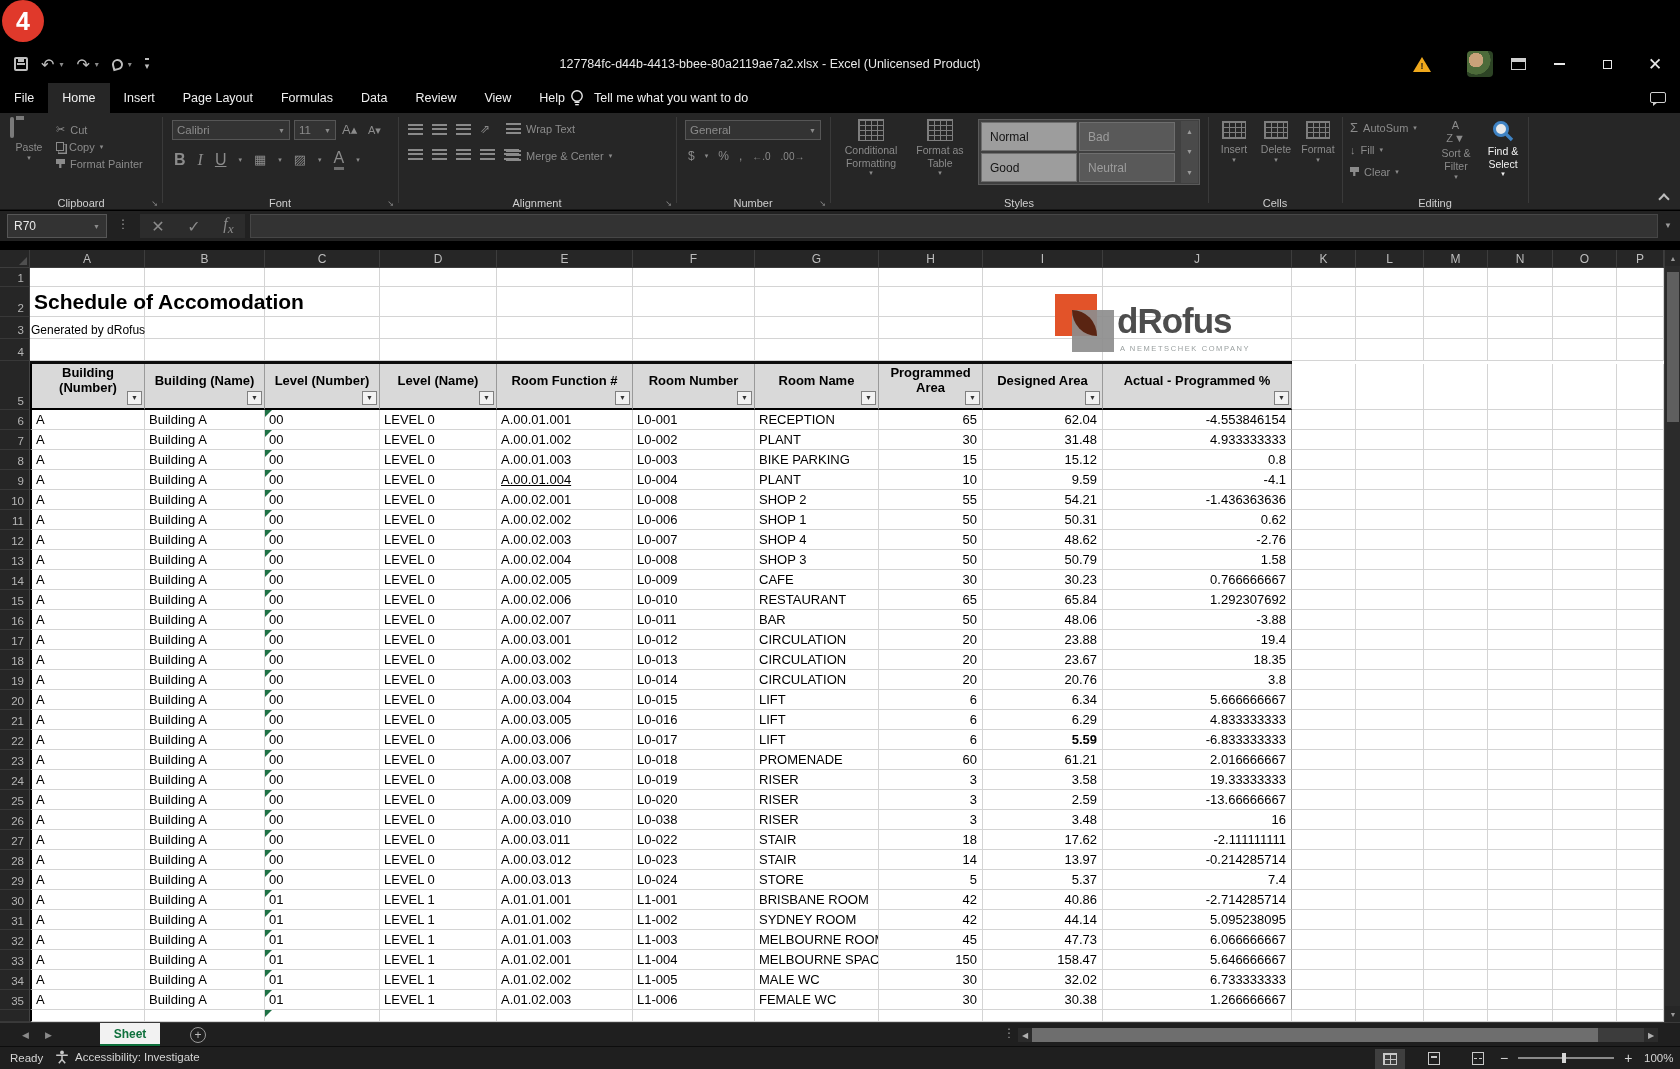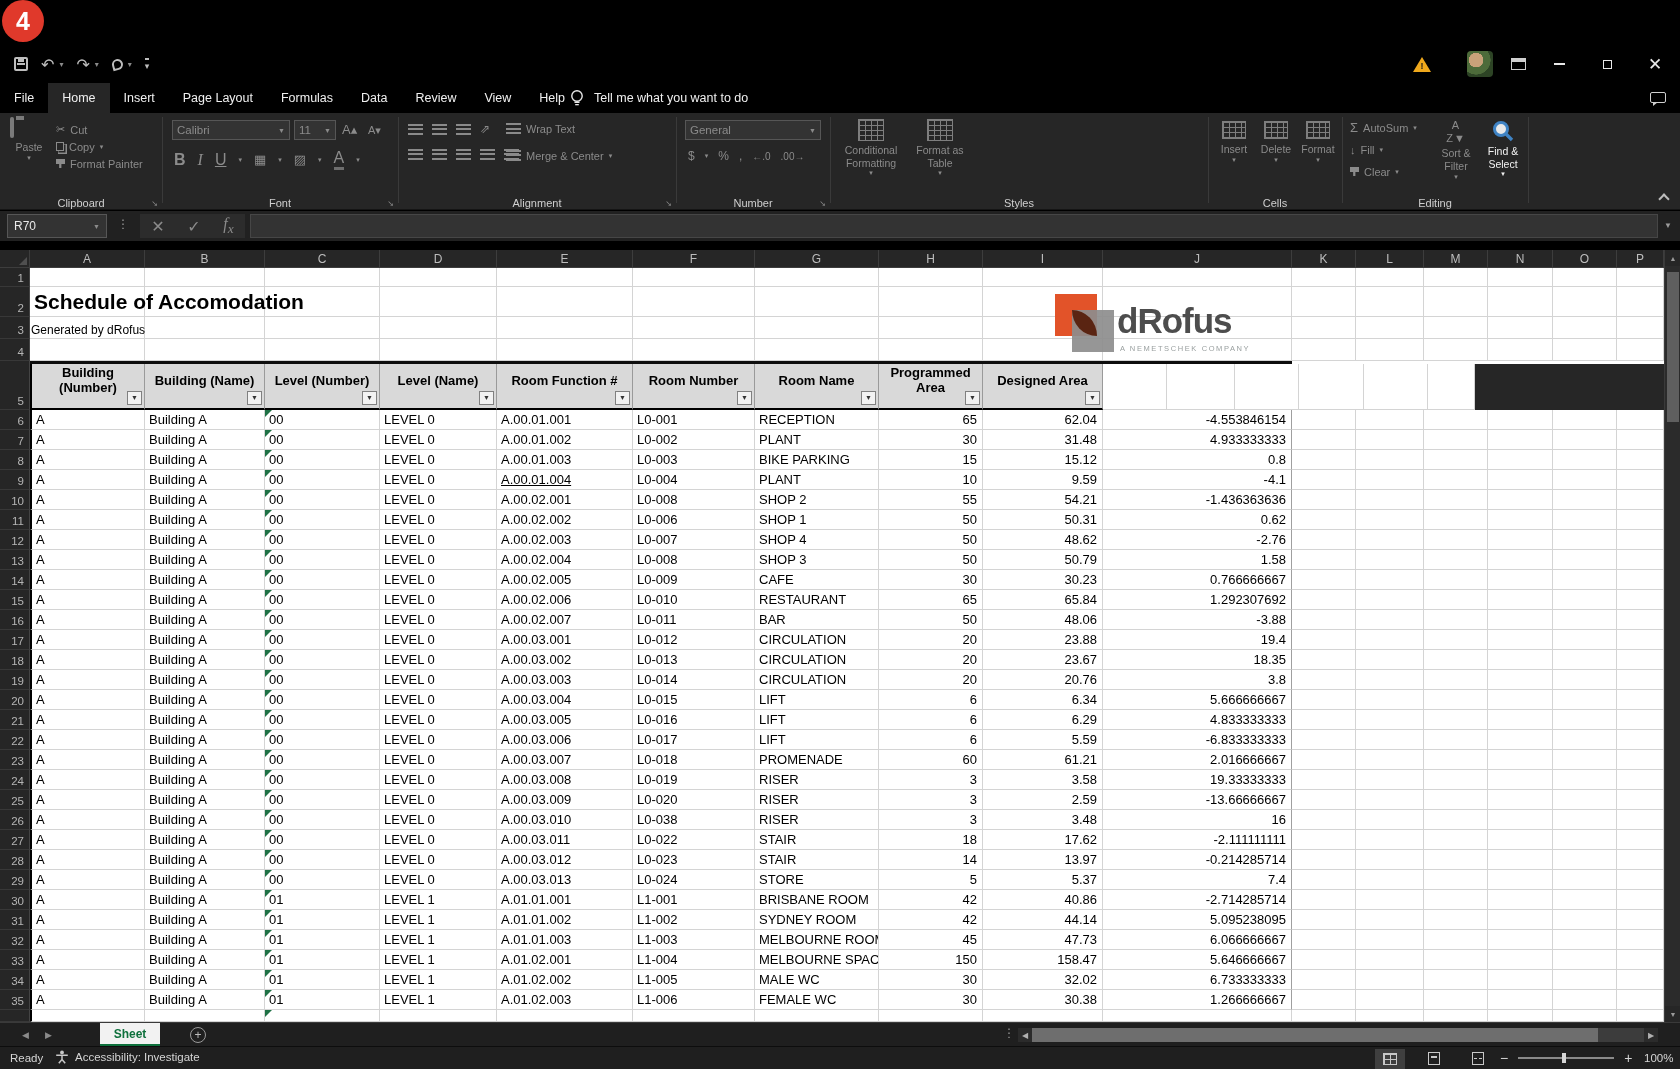--- a/index.html
+++ b/index.html
@@ -158,20 +158,21 @@
     <div class="qat">
       <span class="save-ic"></span>
       <span class="glyph">↶</span>
         <span class="mini">▾</span>
       <span class="glyph">↷</span>
         <span class="mini">▾</span>
       <span class="touch-ic"></span>
         <span class="mini">▾</span>
       <span class="qat-custom">▾</span>
     </div>
+    <div class="win-title">127784fc-d44b-4413-bbee-80a2119ae7a2.xlsx - Excel (Unlicensed Product)</div>
     <div class="tb-right">
       <span class="warn-ic">
           <i>!</i>
         </span>
       <span class="user-name"></span>
       <span class="avatar"></span>
       <span class="rdo-ic"></span>
       <span class="winbtn">
           <span class="min-ic"></span>
         </span>
@@ -315,20 +316,35 @@
     <div class="rgroup" style="left:830px;width:378px">
       <div class="abs bigstack dim" style="left:8px;top:6px;width:66px">
         <span class="minigrid" style="width:26px;height:22px"></span>
         <span style="margin-top:3px">Conditional Formatting</span>
           <span class="carat">▾</span>
       </div>
       <div class="abs bigstack dim" style="left:78px;top:6px;width:64px">
         <span class="minigrid" style="width:26px;height:22px"></span>
         <span style="margin-top:3px">Format as Table</span>
           <span class="carat">▾</span>
+      </div>
+      <div class="abs" style="left:148px;top:6px;width:222px;height:66px;background:#404040;border:1px solid #5a5a5a;padding:2px">
+        <div style="display:flex;gap:2px">
+          <div class="stylebox sb-light">Normal</div>
+          <div class="stylebox sb-dark">Bad</div>
+        </div>
+        <div style="display:flex;gap:2px;margin-top:2px">
+          <div class="stylebox sb-light">Good</div>
+          <div class="stylebox sb-dark">Neutral</div>
+        </div>
+        <div class="abs" style="right:1px;top:1px;width:17px;height:62px;background:#4a4a4a;display:flex;flex-direction:column;align-items:center;justify-content:space-around;color:#9a9a9a;font-size:7px">
+          <span>▲</span>
+          <span>▼</span>
+          <span>▼</span>
+        </div>
       </div>
       <div class="glabel"><span>Styles</span></div>
     </div>
 
     <div class="rgroup" style="left:1208px;width:134px">
       <div class="abs bigstack dim" style="left:6px;top:8px;width:40px">
         <span class="minigrid" style="width:24px;height:18px"></span>
         <span style="margin-top:4px">Insert</span>
           <span class="carat">▾</span>
         </div>
@@ -528,20 +544,24 @@
             <div class="filter">▼</div>
           </div>
           <div class="cell th" style="width: 104px;">
             <span>Programmed Area</span>
             <div class="filter">▼</div>
           </div>
           <div class="cell th" style="width: 120px;">
             <span>Designed Area</span>
             <div class="filter">▼</div>
           </div>
+          <div class="cell th br" style="width: 189px;">
+            <span>Actual - Programmed %</span>
+            <div class="filter">▼</div>
+          </div>
           <div class="cell" style="width: 64px;"></div>
           <div class="cell" style="width: 68px;"></div>
           <div class="cell" style="width: 64px;"></div>
           <div class="cell" style="width: 65px;"></div>
           <div class="cell" style="width: 64px;"></div>
           <div class="cell" style="width: 47px;"></div>
         </div>
         <div class="grow" style="height: 20px;">
           <div class="gut">6</div>
           <div class="cell bl" style="width: 115px;">A</div>
@@ -849,21 +869,21 @@
         <div class="grow" style="height: 20px;">
           <div class="gut">22</div>
           <div class="cell bl" style="width: 115px;">A</div>
           <div class="cell" style="width: 120px;">Building A</div>
           <div class="cell tri" style="width: 115px;">00</div>
           <div class="cell" style="width: 117px;">LEVEL 0</div>
           <div class="cell" style="width: 136px;">A.00.03.006</div>
           <div class="cell" style="width: 122px;">L0-017</div>
           <div class="cell" style="width: 124px;">LIFT</div>
           <div class="cell num" style="width: 104px;">6</div>
-          <div class="cell num" style="width: 120px;">5.59</div>
+          <div class="cell num" style="width: 120px; font-weight: bold;">5.59</div>
           <div class="cell num br" style="width: 189px;">-6.833333333</div>
           <div class="cell" style="width: 64px;"></div>
           <div class="cell" style="width: 68px;"></div>
           <div class="cell" style="width: 64px;"></div>
           <div class="cell" style="width: 65px;"></div>
           <div class="cell" style="width: 64px;"></div>
           <div class="cell" style="width: 47px;"></div>
         </div>
         <div class="grow" style="height: 20px;">
           <div class="gut">23</div>

